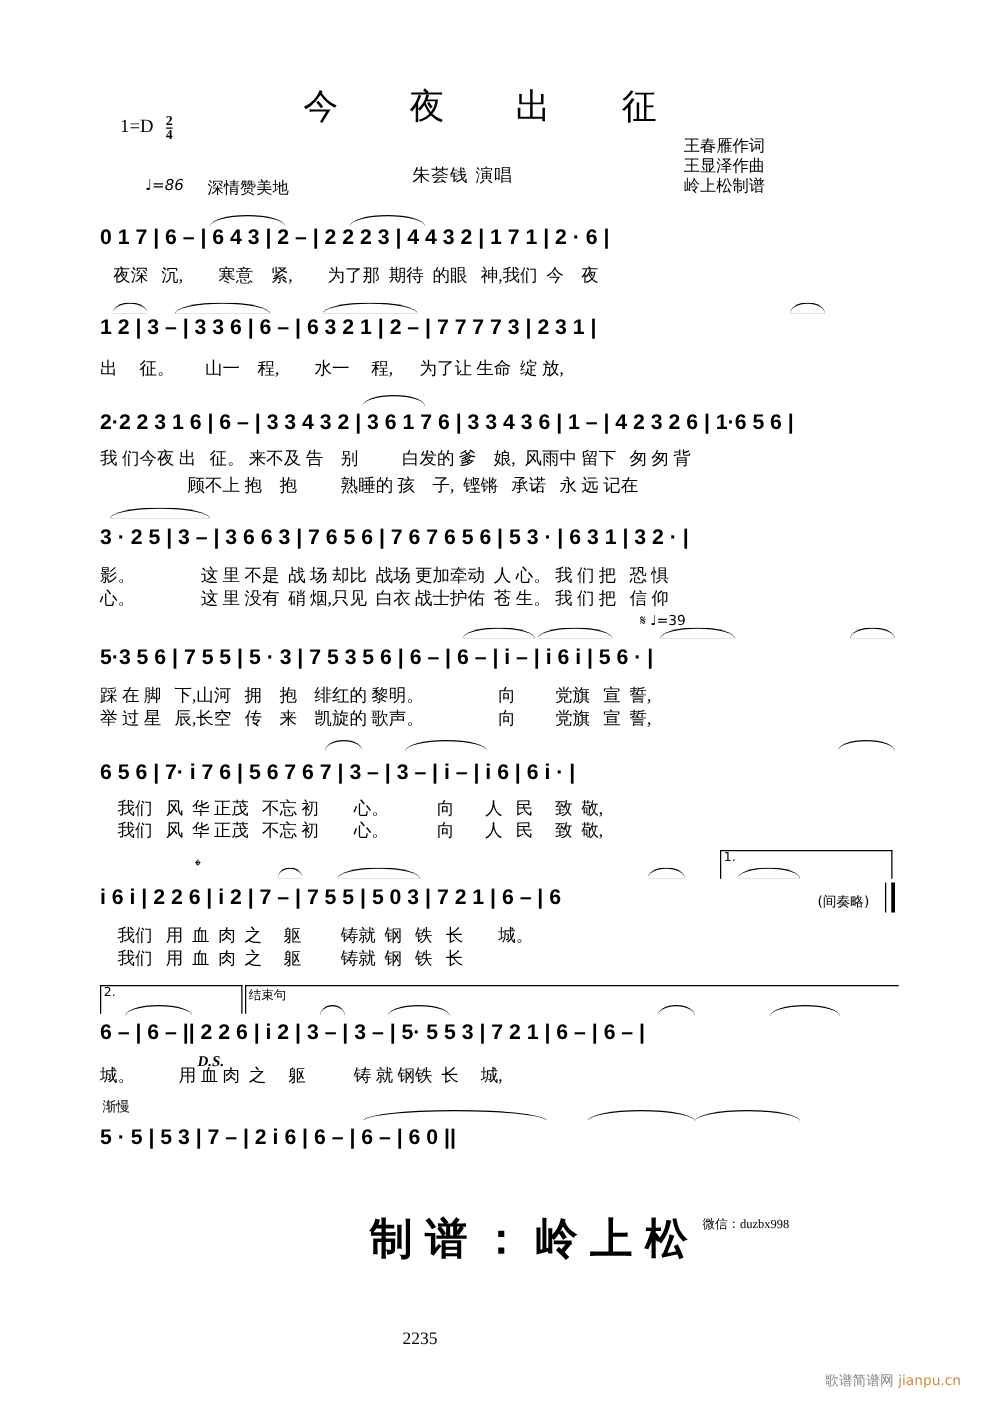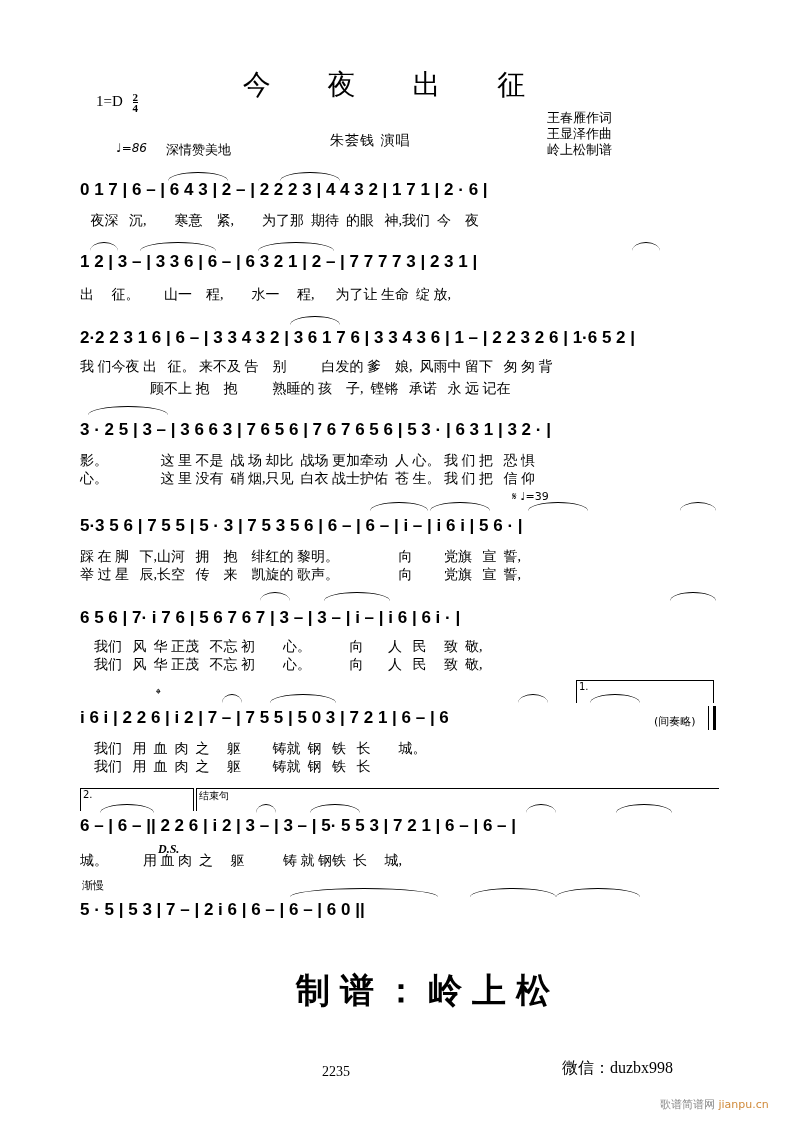--- a/index.html
+++ b/index.html
@@ -14,21 +14,21 @@
   .expr{left:166px;top:141px;font-size:13px;}
   .singer{left:330px;top:132px;font-size:14px;letter-spacing:1px;}
   .credits{left:547px;top:110px;font-size:13px;line-height:16px;}
   .row{position:absolute;left:80px;width:636px;}
   .notes{position:absolute;left:0;width:636px;font-weight:bold;font-size:17px;font-family:"Liberation Sans",sans-serif;white-space:nowrap;}
   .lyr{position:absolute;left:0;width:636px;font-size:14px;white-space:pre;letter-spacing:0px;font-family:Liberation Serif, serif;}
   .dbl{position:absolute;width:4px;border-left:1px solid #000;border-right:3px solid #000;}
   .slur{position:absolute;border-top:1.3px solid #000;border-radius:50% 50% 0 0 / 100% 100% 0 0;height:8px;}
   .small{font-size:11px;}
   .sign{left:296px;top:968px;font-size:34px;font-weight:bold;font-family:"DejaVu Serif",serif;letter-spacing:10px;}
-  .wechat{left:562px;top:1058px;font-size:16px;font-family:"Liberation Serif",serif;}
+  .wechat{left:562px;top:972px;font-size:10px;font-family:"Liberation Serif",serif;}
   .pageno{left:322px;top:1052px;font-size:14px;font-family:"Liberation Serif",serif;margin-top:12px;}
   .wm{left:660px;top:1097px;font-size:11px;color:#888;}
   .wm b{color:#d08a3a;font-weight:normal;}
   .volta{position:absolute;border-left:1px solid #000;border-top:1px solid #000;border-right:1px solid #000;height:22px;font-size:10px;padding-left:2px;}
 </style>
 </head>
 <body>
 
 <div class="abs title">今 夜 出 征</div>
 <div class="abs key">
@@ -58,21 +58,21 @@
   <div class="slur" style="left:10px;top:4px;width:28px;"></div>
   <div class="slur" style="left:60px;top:4px;width:76px;"></div>
   <div class="slur" style="left:178px;top:4px;width:76px;"></div>
   <div class="slur" style="left:552px;top:4px;width:28px;"></div>
   <div class="notes" style="top:14px;">1  2  | 3 –  | 3  3 6  | 6 –  | 6  3 2 1  | 2 –  | 7 7 7  7 3  | 2  3  1  |</div>
   <div class="lyr" style="top:48px;">出     征。       山一    程,        水一     程,      为了让 生命  绽 放,</div>
 </div>
 
 <div class="row" style="top:312px;height:92px;">
   <div class="slur" style="left:210px;top:4px;width:50px;"></div>
-  <div class="notes" style="top:16px;">2·2 2 3  1 6 | 6 – | 3 3 4  3 2 | 3 6  1 7 6 | 3 3 4  3 6 | 1 – | 2 2 3  2 6 | 1·6  5 2 |</div>
+  <div class="notes" style="top:16px;">2·2 2 3  1 6 | 6 – | 3 3 4  3 2 | 3 6  1 7 6 | 3 3 4  3 6 | 1 – | 4 2 3  2 6 | 1·6  5 6 |</div>
   <div class="lyr" style="top:46px;">我 们今夜 出   征。 来不及 告    别          白发的 爹    娘,  风雨中 留下   匆 匆 背</div>
   <div class="lyr" style="top:68px;">                    顾不上 抱    抱          熟睡的 孩    子,  铿锵   承诺   永 远 记在</div>
 </div>
 
 <div class="row" style="top:404px;height:88px;">
   <div class="slur" style="left:8px;top:2px;width:80px;"></div>
   <div class="notes" style="top:16px;">3 · 2 5 | 3 – | 3  6  6 3 | 7  6  5 6 | 7 6  7 6 5 6 | 5  3 · | 6  3  1 | 3  2 · |</div>
   <div class="lyr" style="top:66px;">心。               这 里 没有  硝 烟,只见  白衣 战士护佑  苍 生。 我 们 把   信 仰</div>
   <div class="lyr" style="top:48px;">影。               这 里 不是  战 场 却比  战场 更加牵动  人 心。 我 们 把   恐 惧</div>
 </div>

